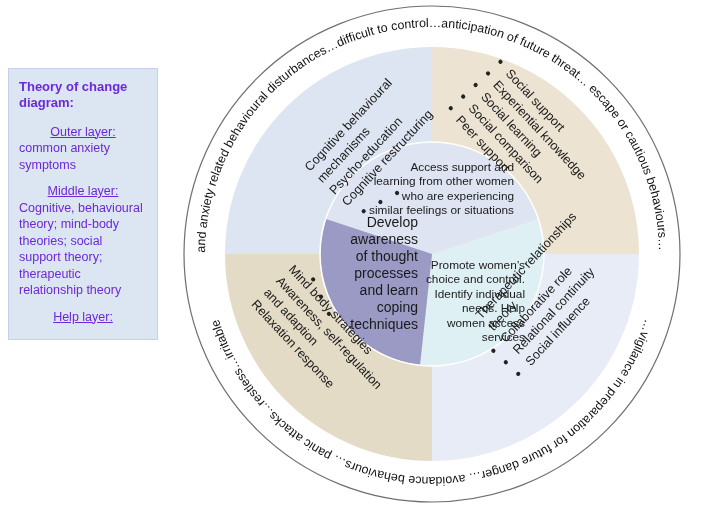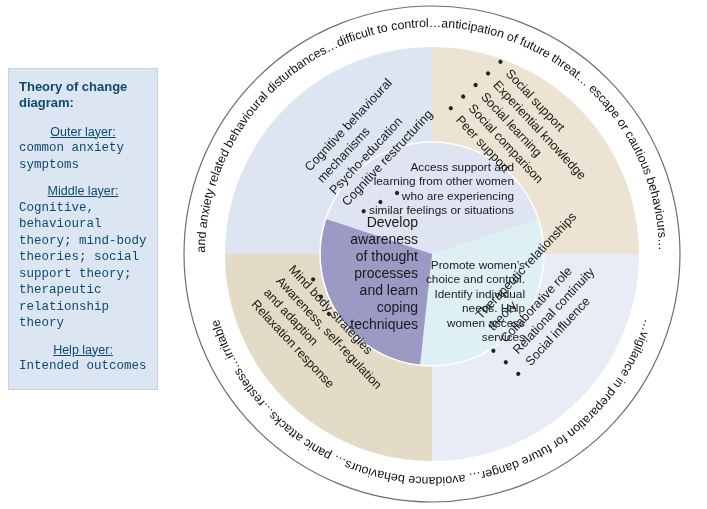--- a/index.html
+++ b/index.html
@@ -19,38 +19,37 @@
   
   #legend {
     position: absolute;
     left: 8px;
     top: 68px;
     width: 150px;
     background: #dce6f2;
     border: 1px solid #c3d2e6;
     padding: 10px 10px 14px 10px;
     box-sizing: border-box;
-    color: #0c4a6e;
+    color: #6d28d9;
     font-size: 12.5px;
     line-height: 1.32;
   }
   #legend .legend-title {
     font-weight: bold;
     font-size: 13px;
     margin-bottom: 12px;
     line-height: 1.25;
   }
   #legend .legend-head {
     text-decoration: underline;
     margin-top: 10px;
     text-align: center;
   }
   #legend .legend-body {
     margin-top: 0px;
-    font-family: Liberation Mono, monospace;
   }
   #legend .legend-block:first-of-type .legend-head { margin-top: 0; }
 
   
   #diagram {
     position: absolute;
     left: 178px;
     top: 2px;
     width: 508px;
     height: 505px;
@@ -76,21 +75,20 @@
       <div class="legend-body">common anxiety symptoms</div>
     </div>
 
     <div class="legend-block">
       <div class="legend-head">Middle layer:</div>
       <div class="legend-body">Cognitive, behavioural theory; mind-body theories; social support theory; therapeutic relationship theory</div>
     </div>
 
     <div class="legend-block">
       <div class="legend-head">Help layer:</div>
-      <div class="legend-body">Intended outcomes</div>
     </div>
   </div>
 
   <div id="diagram">
     <svg width="508" height="505" viewBox="0 0 508 505" xmlns="http://www.w3.org/2000/svg">
       <defs>
 
         <path id="arcTop" d="M 27 252 A 227 227 0 0 1 481 252" fill="none"></path>
         <path id="arcBottom" d="M 477 252 A 223 223 0 0 1 31 252" fill="none"></path>
 

